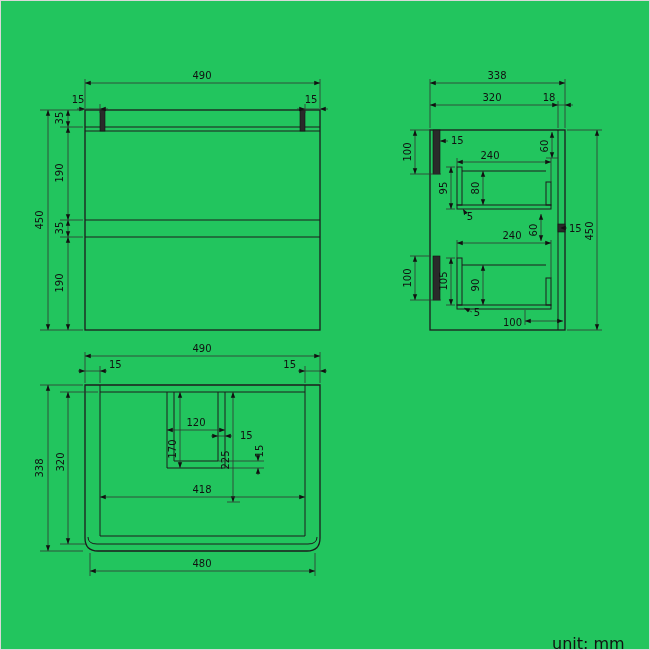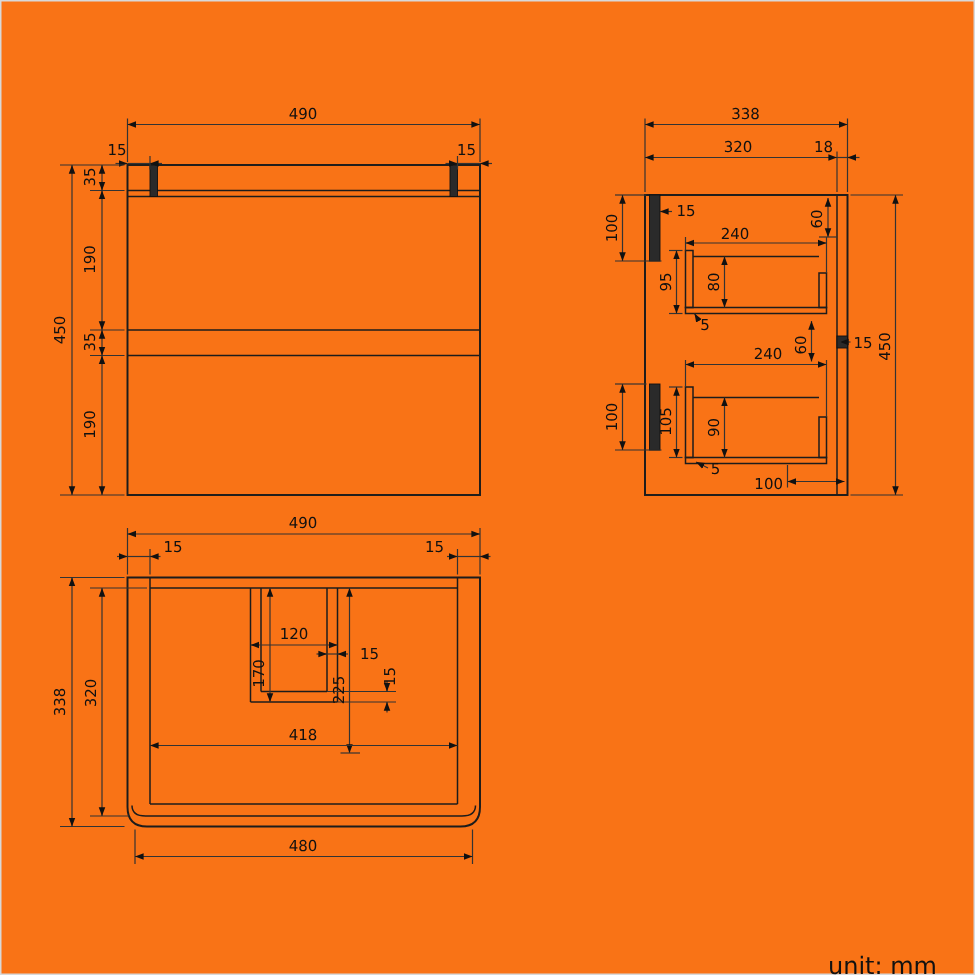--- a/index.html
+++ b/index.html
@@ -1,17 +1,17 @@
 <!DOCTYPE html>
 <html><head>
 <meta charset="utf-8">
 <style>
   html,body{margin:0;padding:0;background:#fff;}
   #stage{
-    position:relative;width:650px;height:650px;background:#f97316;
+    position:relative;width:650px;height:650px;background:#22c55e;
     font-family:"DejaVu Sans","Liberation Sans",sans-serif;
     overflow:hidden;
   }
   svg{display:block;}
   .obj{stroke:#1c1c1c;stroke-width:1.3;fill:none;}
   .thin{stroke:#1c1c1c;stroke-width:1;fill:none;}
   .solid{fill:#2a2a2a;stroke:#111;stroke-width:0.6;}
   .dim{stroke:#333;stroke-width:0.8;fill:none;}
   text{font-family:"DejaVu Sans","Liberation Sans",sans-serif;font-size:10px;fill:#111;}
   text.unit{font-size:16px;}

